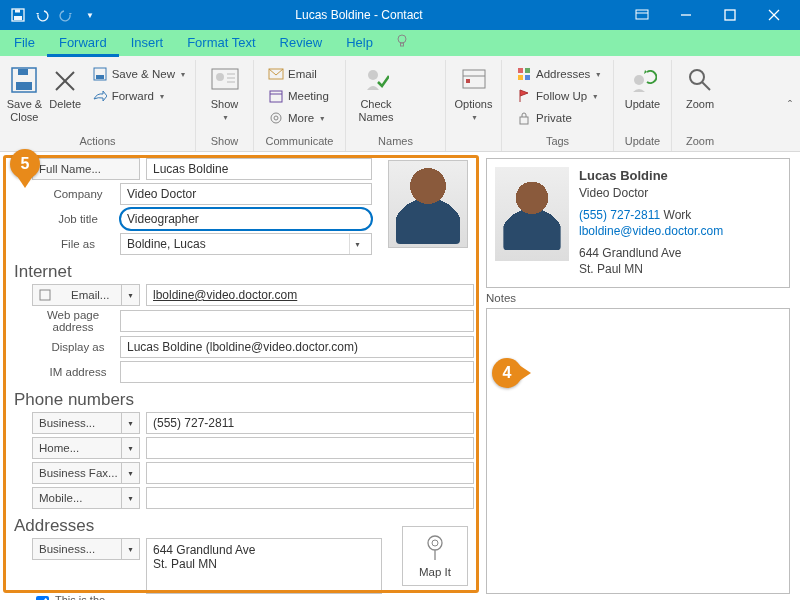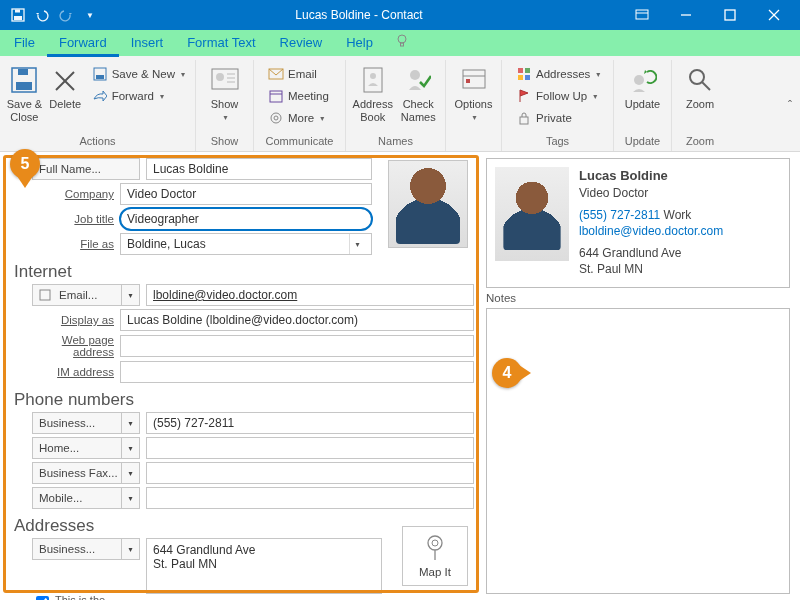--- a/index.html
+++ b/index.html
@@ -33,21 +33,21 @@
   .small-btn { display: flex; align-items: center; gap: 4px; padding: 2px 4px; font-size: 11.5px; cursor: pointer; white-space: nowrap;}
   .smicn { width: 16px; height: 16px; display:flex; align-items:center; justify-content:center;}
   .dd-tri { font-size: 8px; color: #666; margin-left: 2px;}
 
   
   .content { position: absolute; top: 152px; left: 0; right: 0; bottom: 0; display: flex; }
   .form-pane { width: 480px; position: relative; padding: 6px 6px 6px 6px; }
   .right-pane { flex: 1; padding: 6px 10px 6px 6px; display: flex; flex-direction: column; gap: 4px;}
   
   .row { display: flex; align-items: center; gap: 6px; margin-bottom: 3px; min-height: 22px;}
-  .lblcol { width: 108px; text-align: right; padding-left: 36px; font-size: 11.5px; color: #555; text-decoration: underline;}
+  .lblcol { width: 108px; text-align: center; padding-left: 36px; font-size: 11.5px; color: #555;}
   .lblbtn { width: 108px; height: 22px; display:flex; align-items:center; justify-content:space-between; margin-left: 26px; border: 1px solid #c6c6c6; background: #f7f7f7; font-size: 11.5px; padding: 0 0 0 6px;}
   .lblbtn .arrow { width: 18px; border-left: 1px solid #c6c6c6; align-self: stretch; display:flex; align-items:center; justify-content:center; font-size:8px;}
   .txtin { flex: 1; height: 22px; border: 1px solid #c6c6c6; padding: 0 6px; font-size: 12px; color: #333;}
   .txtin.combo { display:flex; align-items:center; justify-content:space-between;}
   .txtin.combo .cv { flex:1; }
   .txtin.combo .arrow{ width:16px; text-align:center; font-size:8px; color:#555; border-left:1px solid #ddd; align-self:stretch; display:flex; align-items:center; justify-content:center;}
   .hl-jobtitle { outline: 2px solid #0173c7; outline-offset: -1px; }
 
   .section-hdr { font-size: 17px; color: #555; padding: 4px 0 2px 8px; }
 
@@ -250,31 +250,20 @@
       </div>
     </div>
     <div class="group-label">Communicate</div>
   </div>
 
   <div class="group" style="width:100px">
     <div class="group-body">
       <div class="big-btn">
         <span class="icn">
             <svg width="26" height="28">
-              <rect x="4" y="2" width="18" height="24" fill="none" stroke="#888"></rect>
-              <circle cx="13" cy="10" r="3" fill="#ccc"></circle>
-              <path d="M8 20 Q13 14 18 20" fill="#ccc"></path>
-            </svg>
-          </span>
-        <span class="lbl" style="white-space:pre-line">Address
-Book</span>
-      </div>
-      <div class="big-btn">
-        <span class="icn">
-            <svg width="26" height="28">
               <circle cx="10" cy="9" r="5" fill="#ccc"></circle>
               <path d="M4 24 Q10 16 16 24" fill="#ccc"></path>
               <path d="M15 16 L19 20 L26 10" fill="none" stroke="#3a9a3a" stroke-width="2.5"></path>
             </svg>
           </span>
         <span class="lbl" style="white-space:pre-line">Check
 Names</span>
       </div>
     </div>
     <div class="group-label">Names</div>
@@ -393,37 +382,37 @@
       <div class="lblcol">File as</div>
       <div class="txtin combo" style="max-width:252px">
           <span class="cv">Boldine, Lucas</span>
           <span class="arrow">▾</span>
         </div>
     </div>
 
     <div class="section-hdr">Internet</div>
     <div class="row">
       <div class="lblbtn">
-          <span style="display:flex;align-items:flex-start;gap:8px">
+          <span style="display:flex;align-items:flex-start;gap:20px">
             <svg width="12" height="12">
               <rect x="1" y="1" width="10" height="10" fill="none" stroke="#888"></rect>
             </svg>
             <span>Email...</span>
           </span>
           <span class="arrow">▾</span>
         </div>
       <input class="txtin" style="text-decoration: underline;" value="lboldine@video.doctor.com">
     </div>
     <div class="row">
+      <div class="lblcol" style="padding-left:26px">Web page address</div>
+      <input class="txtin" value="" style="">
+    </div>
+    <div class="row">
       <div class="lblcol">Display as</div>
       <input class="txtin" value="Lucas Boldine (lboldine@video.doctor.com)" style="">
-    </div>
-    <div class="row">
-      <div class="lblcol" style="padding-left:26px">Web page address</div>
-      <input class="txtin" value="" style="">
     </div>
     <div class="row">
       <div class="lblcol">IM address</div>
       <input class="txtin" value="" style="">
     </div>
 
     <div class="section-hdr">Phone numbers</div>
     <div class="row">
       <div class="lblbtn">
           <span>Business...</span>

